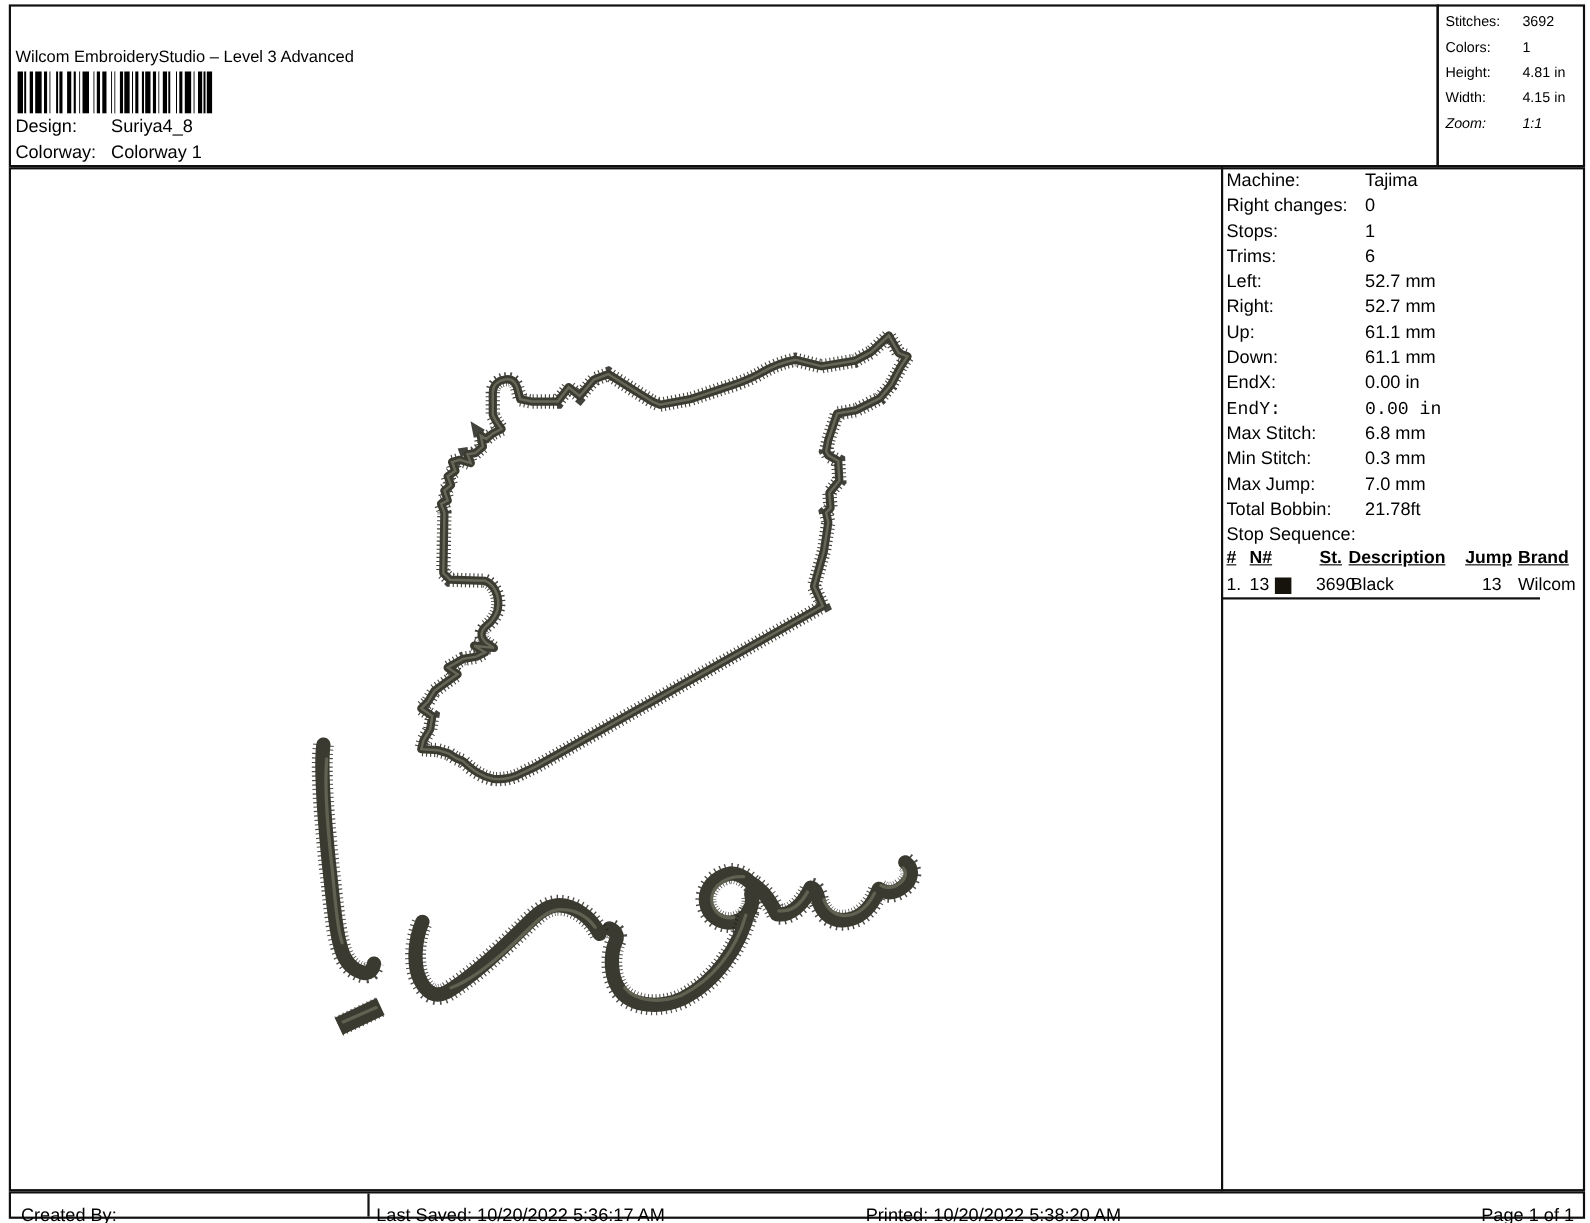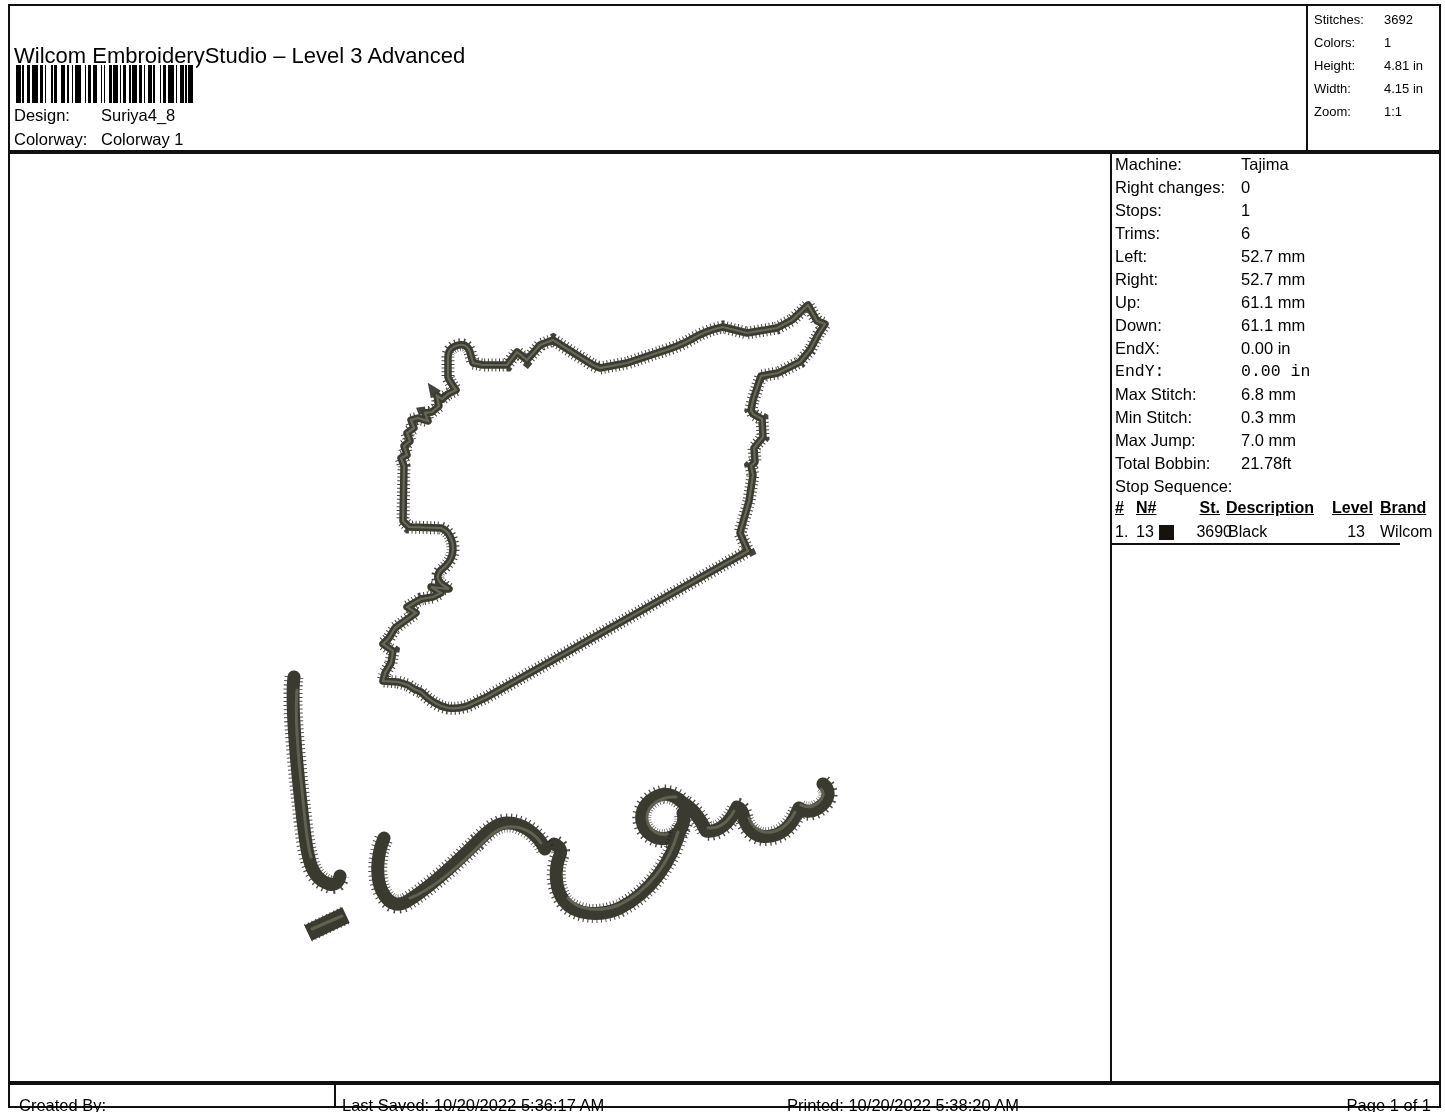--- a/index.html
+++ b/index.html
@@ -4,21 +4,21 @@
 <style>
   * { margin:0; padding:0; box-sizing:border-box; }
   html,body { width:1445px; height:1112px; background:#fff; color:#000;
     font-family:"Liberation Sans", sans-serif; position:relative; overflow:hidden; }
   .abs { position:absolute; }
 
   
   #header-left { left:8px; top:4px; width:1300px; height:148px; border:2px solid #101010; }
   #header-right{ left:1306px; top:4px; width:135px; height:148px; border:2px solid #101010; }
   #page-title { left:4px; top:5px; font-size:25px; font-weight:bold; letter-spacing:0; }
-  #page-subtitle { left:4px; top:37px; font-size:22px; }
+  #page-subtitle { left:4px; top:37px; font-size:15px; }
   #barcode { left:6px; top:59px; width:198px; height:38px; display:flex; align-items:stretch; }
   #barcode .bar { height:100%; }
   .kv-row { position:absolute; left:4px; font-size:16.5px; }
   .kv-row .k { display:inline-block; }
   .kv-row .v { position:absolute; white-space:nowrap; }
 
   #header-right .srow { position:absolute; left:6px; font-size:13px; white-space:nowrap; }
   #header-right .srow .v { position:absolute; left:70px; }
 
   
@@ -131,21 +131,21 @@
     <span class="k">Colorway:</span>
     <span class="v" style="left:87px;">Colorway 1</span>
   </div>
 </div>
 
 <div class="abs" id="header-right">
   <div class="srow" style="top:6px;"><span>Stitches:</span><span class="v">3692</span></div>
   <div class="srow" style="top:29px;"><span>Colors:</span><span class="v">1</span></div>
   <div class="srow" style="top:52px;"><span>Height:</span><span class="v">4.81 in</span></div>
   <div class="srow" style="top:75px;"><span>Width:</span><span class="v">4.15 in</span></div>
-  <div class="srow" style="top:98px;"><span>Zoom:</span><span class="v">1:1</span></div>
+  <div class="srow" style="top:98px;font-style:italic;"><span>Zoom:</span><span class="v">1:1</span></div>
 </div>
 
 <div class="abs" id="main-area"></div>
 
 <svg class="abs" id="design-svg" width="1102" height="931" viewBox="8 152 1102 931">
 
   <g>
     <path class="fringe" d="M456,390 L448,394 442,399 437,396 439,406 432,412 425,413 428,421 418,418 411,420 414,428 407,433 410,441 404,446 407,455 401,458 404,466 403,521 409,527 441,528 C449,531 453,540 453,549 C453,557 448,565 441,570 C436,575 437,581 443,585 L449,589 431,587 441,593 433,597 421,599 414,603 407,607 416,613 406,620 395,628 389,638 383,644 393,651 391,663 385,673 383,681 398,682 408,685 414,689 421,692 C429,700 438,706 448,708 C457,709 467,707 474,703 L487,697 748,551 740,533 749,501 753,475 751,466 755,462 754,448 763,437 762,419 753,414 751,410 753,400 757,388 761,376 778,373 784,370 800,362 810,350 819,333 825,324 817,321 808,305 792,320 777,328 747,333 723,327 C712,329 700,334 690,340 C679,346 667,350 657,353 L627,363 600,368 593,365 580,357 553,340 540,345 527,360 517,352 507,365 483,365 473,363 470,352 C468,346 464,344 459,345 C453,346 448,350 448,357 L448,377 C450,382 453,386 456,390 Z"></path>
     <path class="stitch" d="M456,390 L448,394 442,399 437,396 439,406 432,412 425,413 428,421 418,418 411,420 414,428 407,433 410,441 404,446 407,455 401,458 404,466 403,521 409,527 441,528 C449,531 453,540 453,549 C453,557 448,565 441,570 C436,575 437,581 443,585 L449,589 431,587 441,593 433,597 421,599 414,603 407,607 416,613 406,620 395,628 389,638 383,644 393,651 391,663 385,673 383,681 398,682 408,685 414,689 421,692 C429,700 438,706 448,708 C457,709 467,707 474,703 L487,697 748,551 740,533 749,501 753,475 751,466 755,462 754,448 763,437 762,419 753,414 751,410 753,400 757,388 761,376 778,373 784,370 800,362 810,350 819,333 825,324 817,321 808,305 792,320 777,328 747,333 723,327 C712,329 700,334 690,340 C679,346 667,350 657,353 L627,363 600,368 593,365 580,357 553,340 540,345 527,360 517,352 507,365 483,365 473,363 470,352 C468,346 464,344 459,345 C453,346 448,350 448,357 L448,377 C450,382 453,386 456,390 Z"></path>
     <path class="hilite" d="M456,390 L448,394 442,399 437,396 439,406 432,412 425,413 428,421 418,418 411,420 414,428 407,433 410,441 404,446 407,455 401,458 404,466 403,521 409,527 441,528 C449,531 453,540 453,549 C453,557 448,565 441,570 C436,575 437,581 443,585 L449,589 431,587 441,593 433,597 421,599 414,603 407,607 416,613 406,620 395,628 389,638 383,644 393,651 391,663 385,673 383,681 398,682 408,685 414,689 421,692 C429,700 438,706 448,708 C457,709 467,707 474,703 L487,697 748,551 740,533 749,501 753,475 751,466 755,462 754,448 763,437 762,419 753,414 751,410 753,400 757,388 761,376 778,373 784,370 800,362 810,350 819,333 825,324 817,321 808,305 792,320 777,328 747,333 723,327 C712,329 700,334 690,340 C679,346 667,350 657,353 L627,363 600,368 593,365 580,357 553,340 540,345 527,360 517,352 507,365 483,365 473,363 470,352 C468,346 464,344 459,345 C453,346 448,350 448,357 L448,377 C450,382 453,386 456,390 Z"></path>
@@ -190,21 +190,21 @@
   <div class="mrow" style="top:256px;"><span>Min Stitch:</span><span class="v">0.3 mm</span></div>
   <div class="mrow" style="top:279px;"><span>Max Jump:</span><span class="v">7.0 mm</span></div>
   <div class="mrow" style="top:302px;"><span>Total Bobbin:</span><span class="v">21.78ft</span></div>
 
   <div id="stopseq-title">Stop Sequence:</div>
 
   <div class="th" style="left:5px;">#</div>
   <div class="th" style="left:26px;">N#</div>
   <div class="th" style="left:75px; width:35px; text-align:right;">St.</div>
   <div class="th" style="left:116px;">Description</div>
-  <div class="th" style="left:222px;">Level</div>
+  <div class="th" style="left:222px;">Jump</div>
   <div class="th" style="left:270px;">Brand</div>
 
   <div class="td" style="left:5px;">1.</div>
   <div class="td" style="left:26px;">13</div>
   <div id="swatch" style="background: rgb(22, 18, 12);"></div>
   <div class="td" style="left:82px; width:40px; text-align:right;">3690</div>
   <div class="td" style="left:118px;">Black</div>
   <div class="td" style="left:222px; width:33px; text-align:right;">13</div>
   <div class="td" style="left:270px;">Wilcom</div>
 </div>

